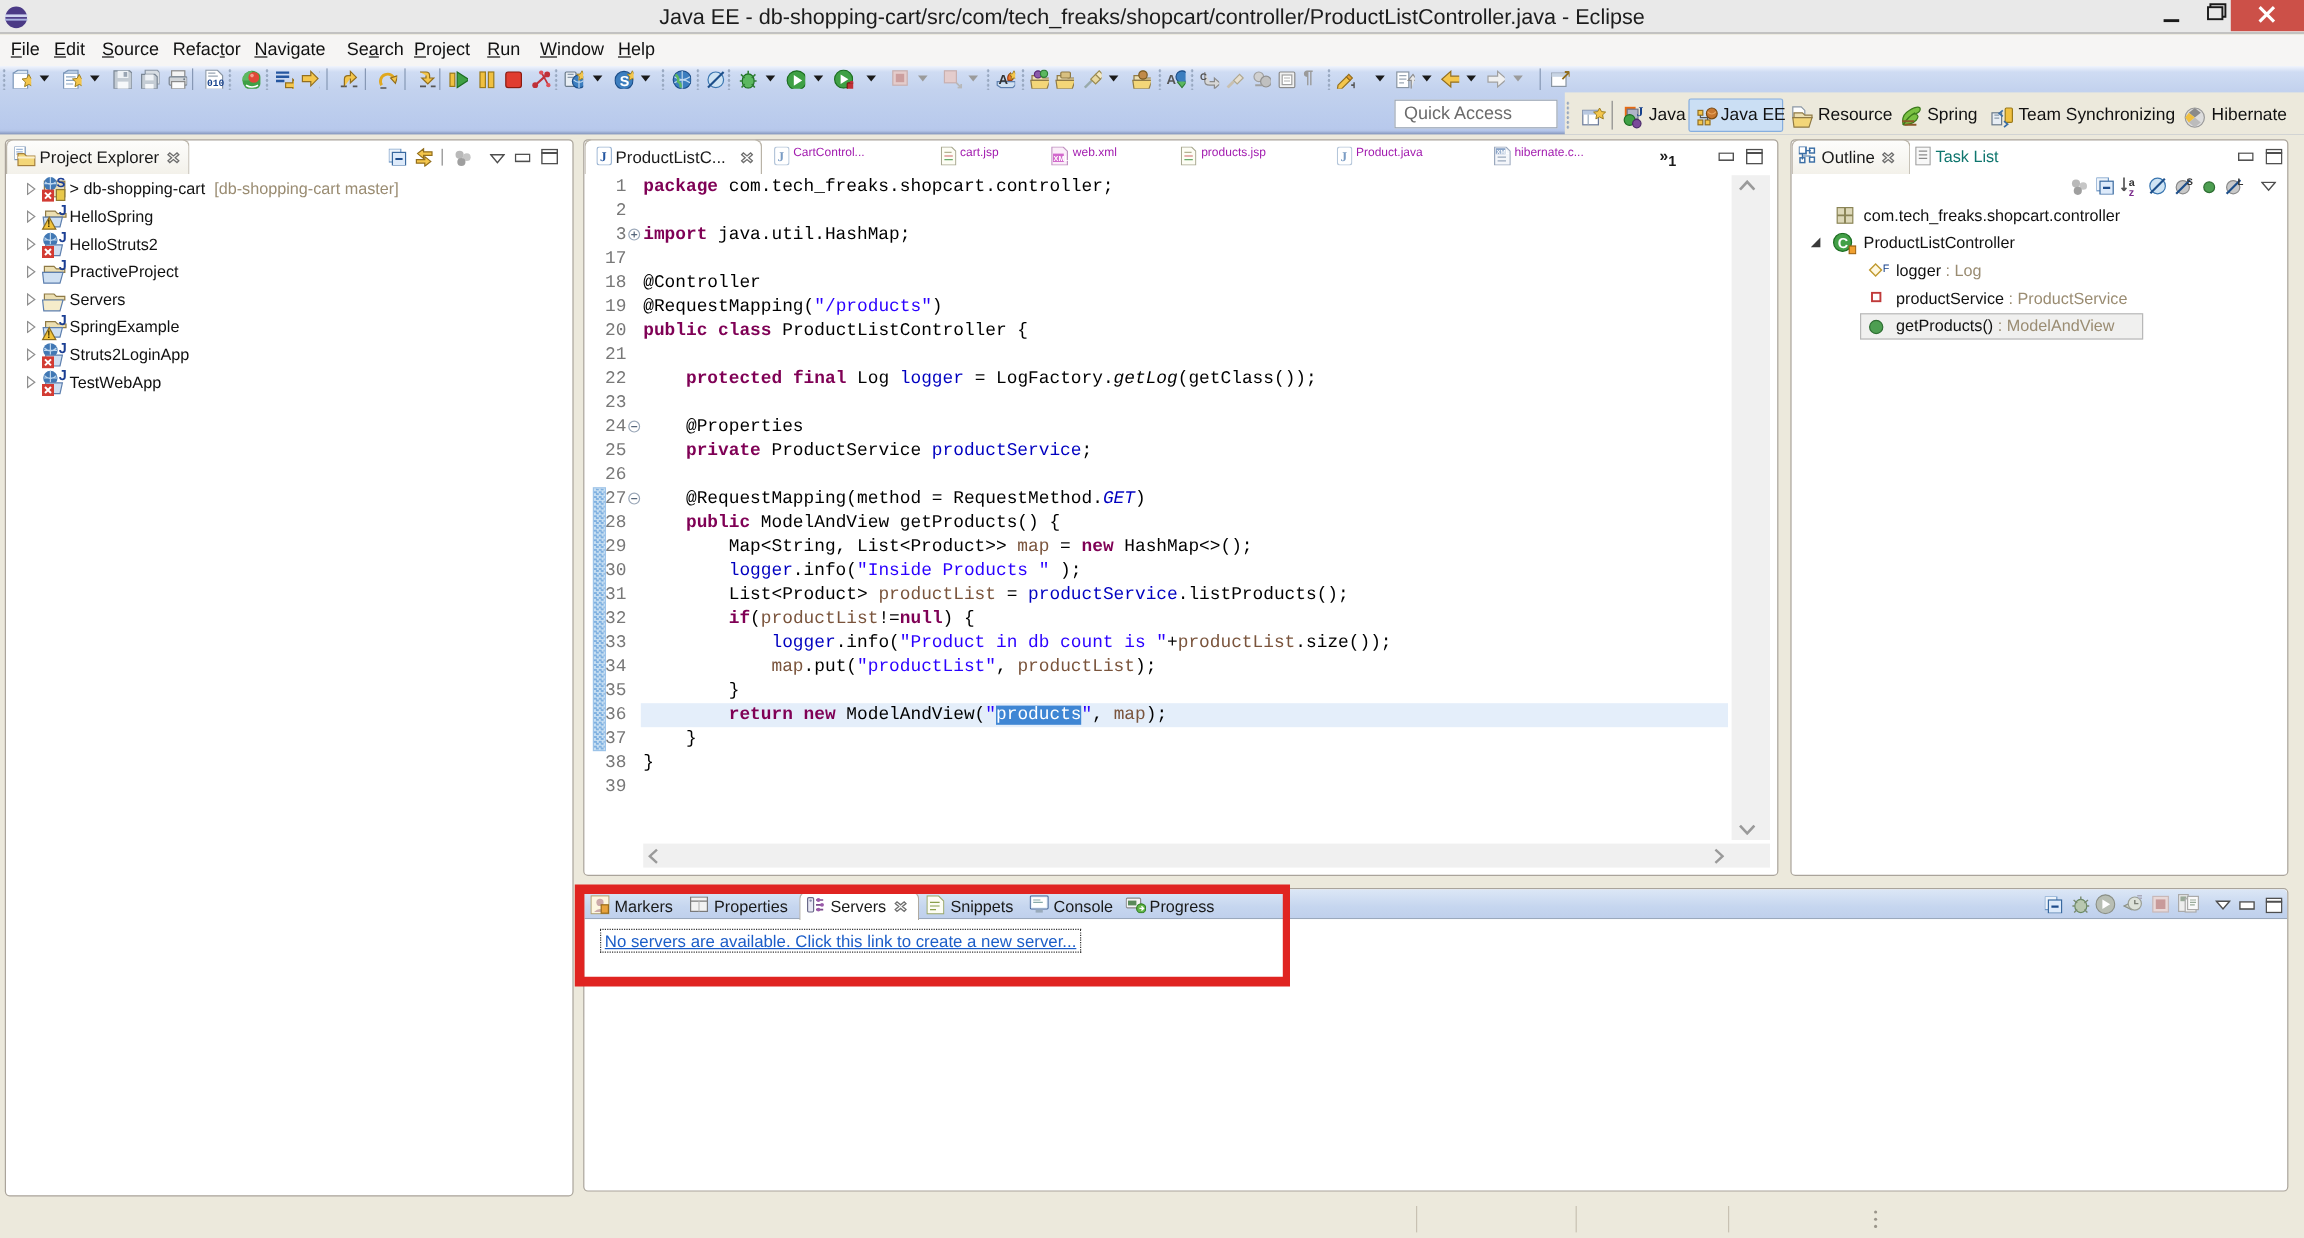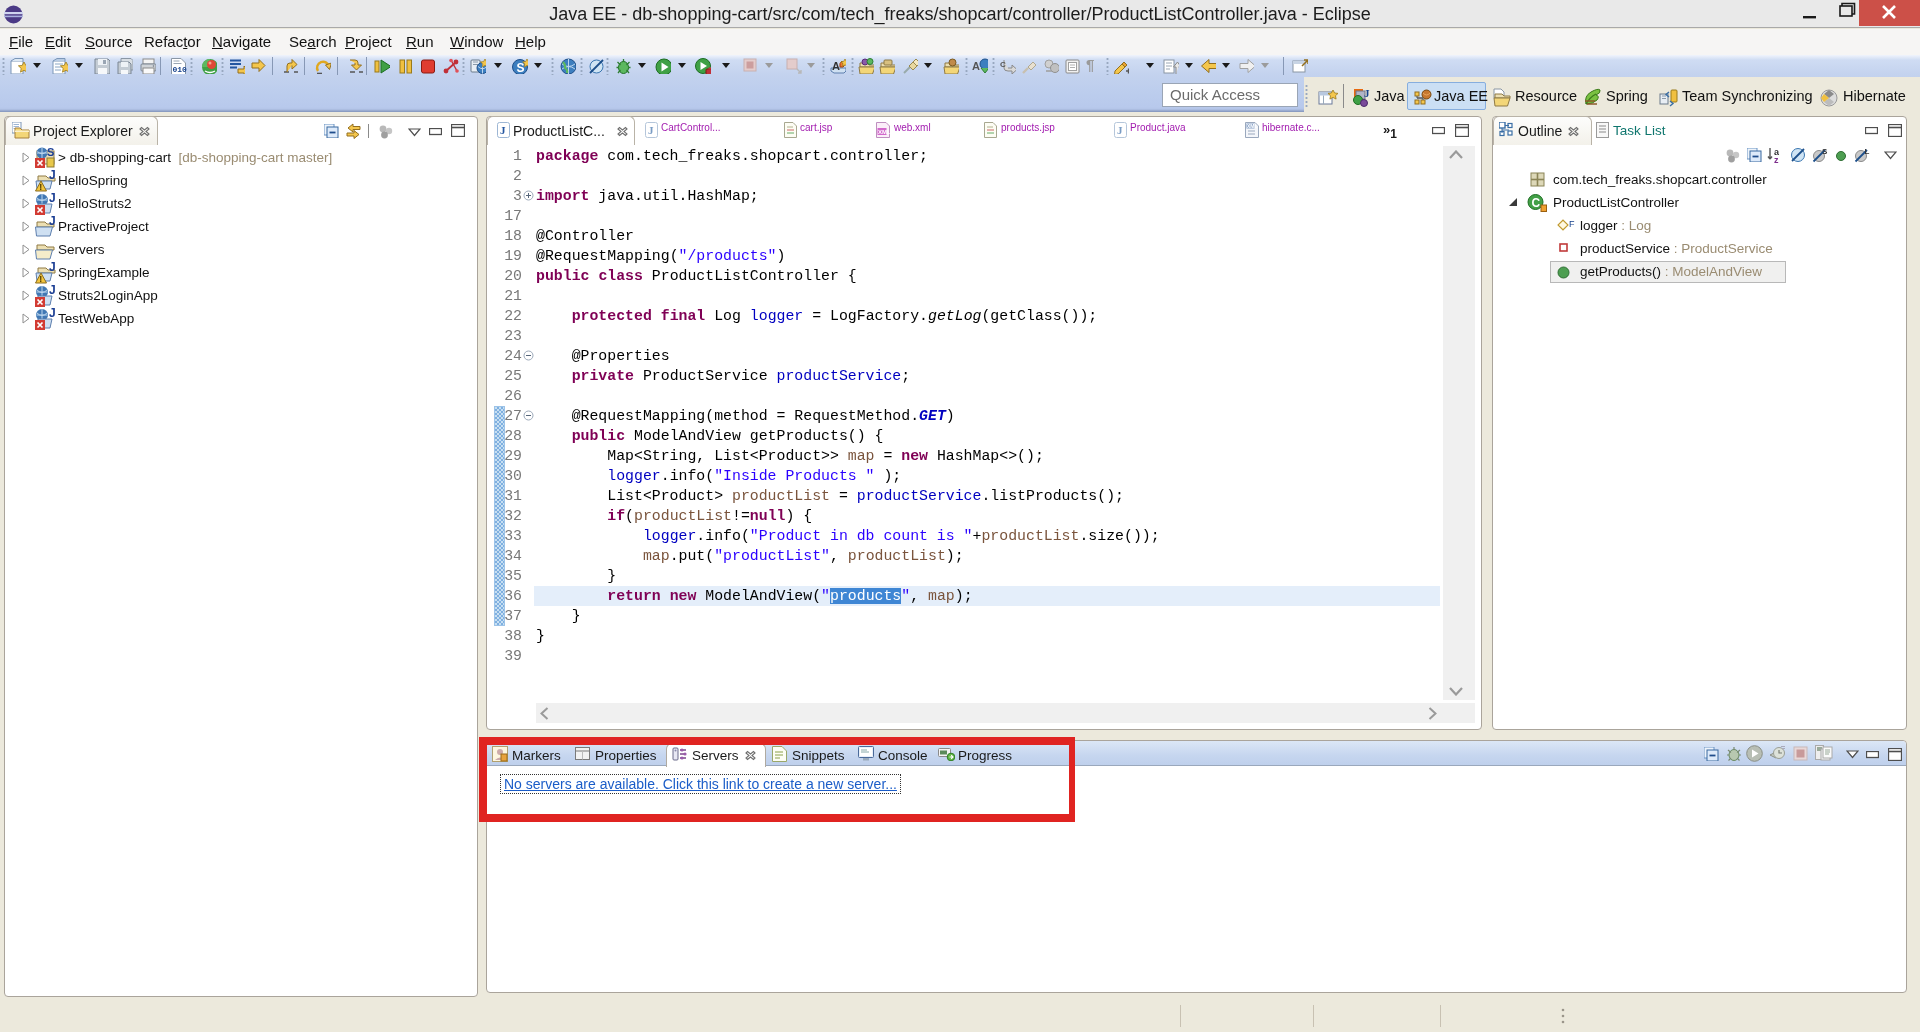--- a/index.html
+++ b/index.html
@@ -609,21 +609,21 @@
 
 <span class="an">@Controller</span>
 <span class="an">@RequestMapping</span>(<span class="st">"/products"</span>)
 <span class="kw">public</span> <span class="kw">class</span> ProductListController {
 
     <span class="kw">protected</span> <span class="kw">final</span> Log <span class="fld">logger</span> = LogFactory.<i>getLog</i>(getClass());
 
     <span class="an">@Properties</span>
     <span class="kw">private</span> ProductService <span class="fld">productService</span>;
 
-    <span class="an">@RequestMapping</span>(method = RequestMethod.<span class="fld" style="font-weight:bold;font-style:italic">GET</span>)
+    <span class="an">@RequestMapping</span>(method = RequestMethod.<span class="fld" style="font-weight:normal;font-style:italic">GET</span>)
     <span class="kw">public</span> ModelAndView getProducts() {
         Map&lt;String, List&lt;Product&gt;&gt; <span class="lv">map</span> = <span class="kw">new</span> HashMap&lt;&gt;();
         <span class="fld">logger</span>.info(<span class="st">"Inside Products "</span> );
         List&lt;Product&gt; <span class="lv">productList</span> = <span class="fld">productService</span>.listProducts();
         <span class="kw">if</span>(<span class="lv">productList</span>!=<span class="kw">null</span>) {
             <span class="fld">logger</span>.info(<span class="st">"Product in db count is "</span>+<span class="lv">productList</span>.size());
             <span class="lv">map</span>.put(<span class="st">"productList"</span>, <span class="lv">productList</span>);
         }
         <span class="kw">return</span> <span class="kw">new</span> ModelAndView(<span class="st">"</span><span style="background:#3f86d4;color:#fff">products</span><span class="st">"</span>, <span class="lv">map</span>);
     }

